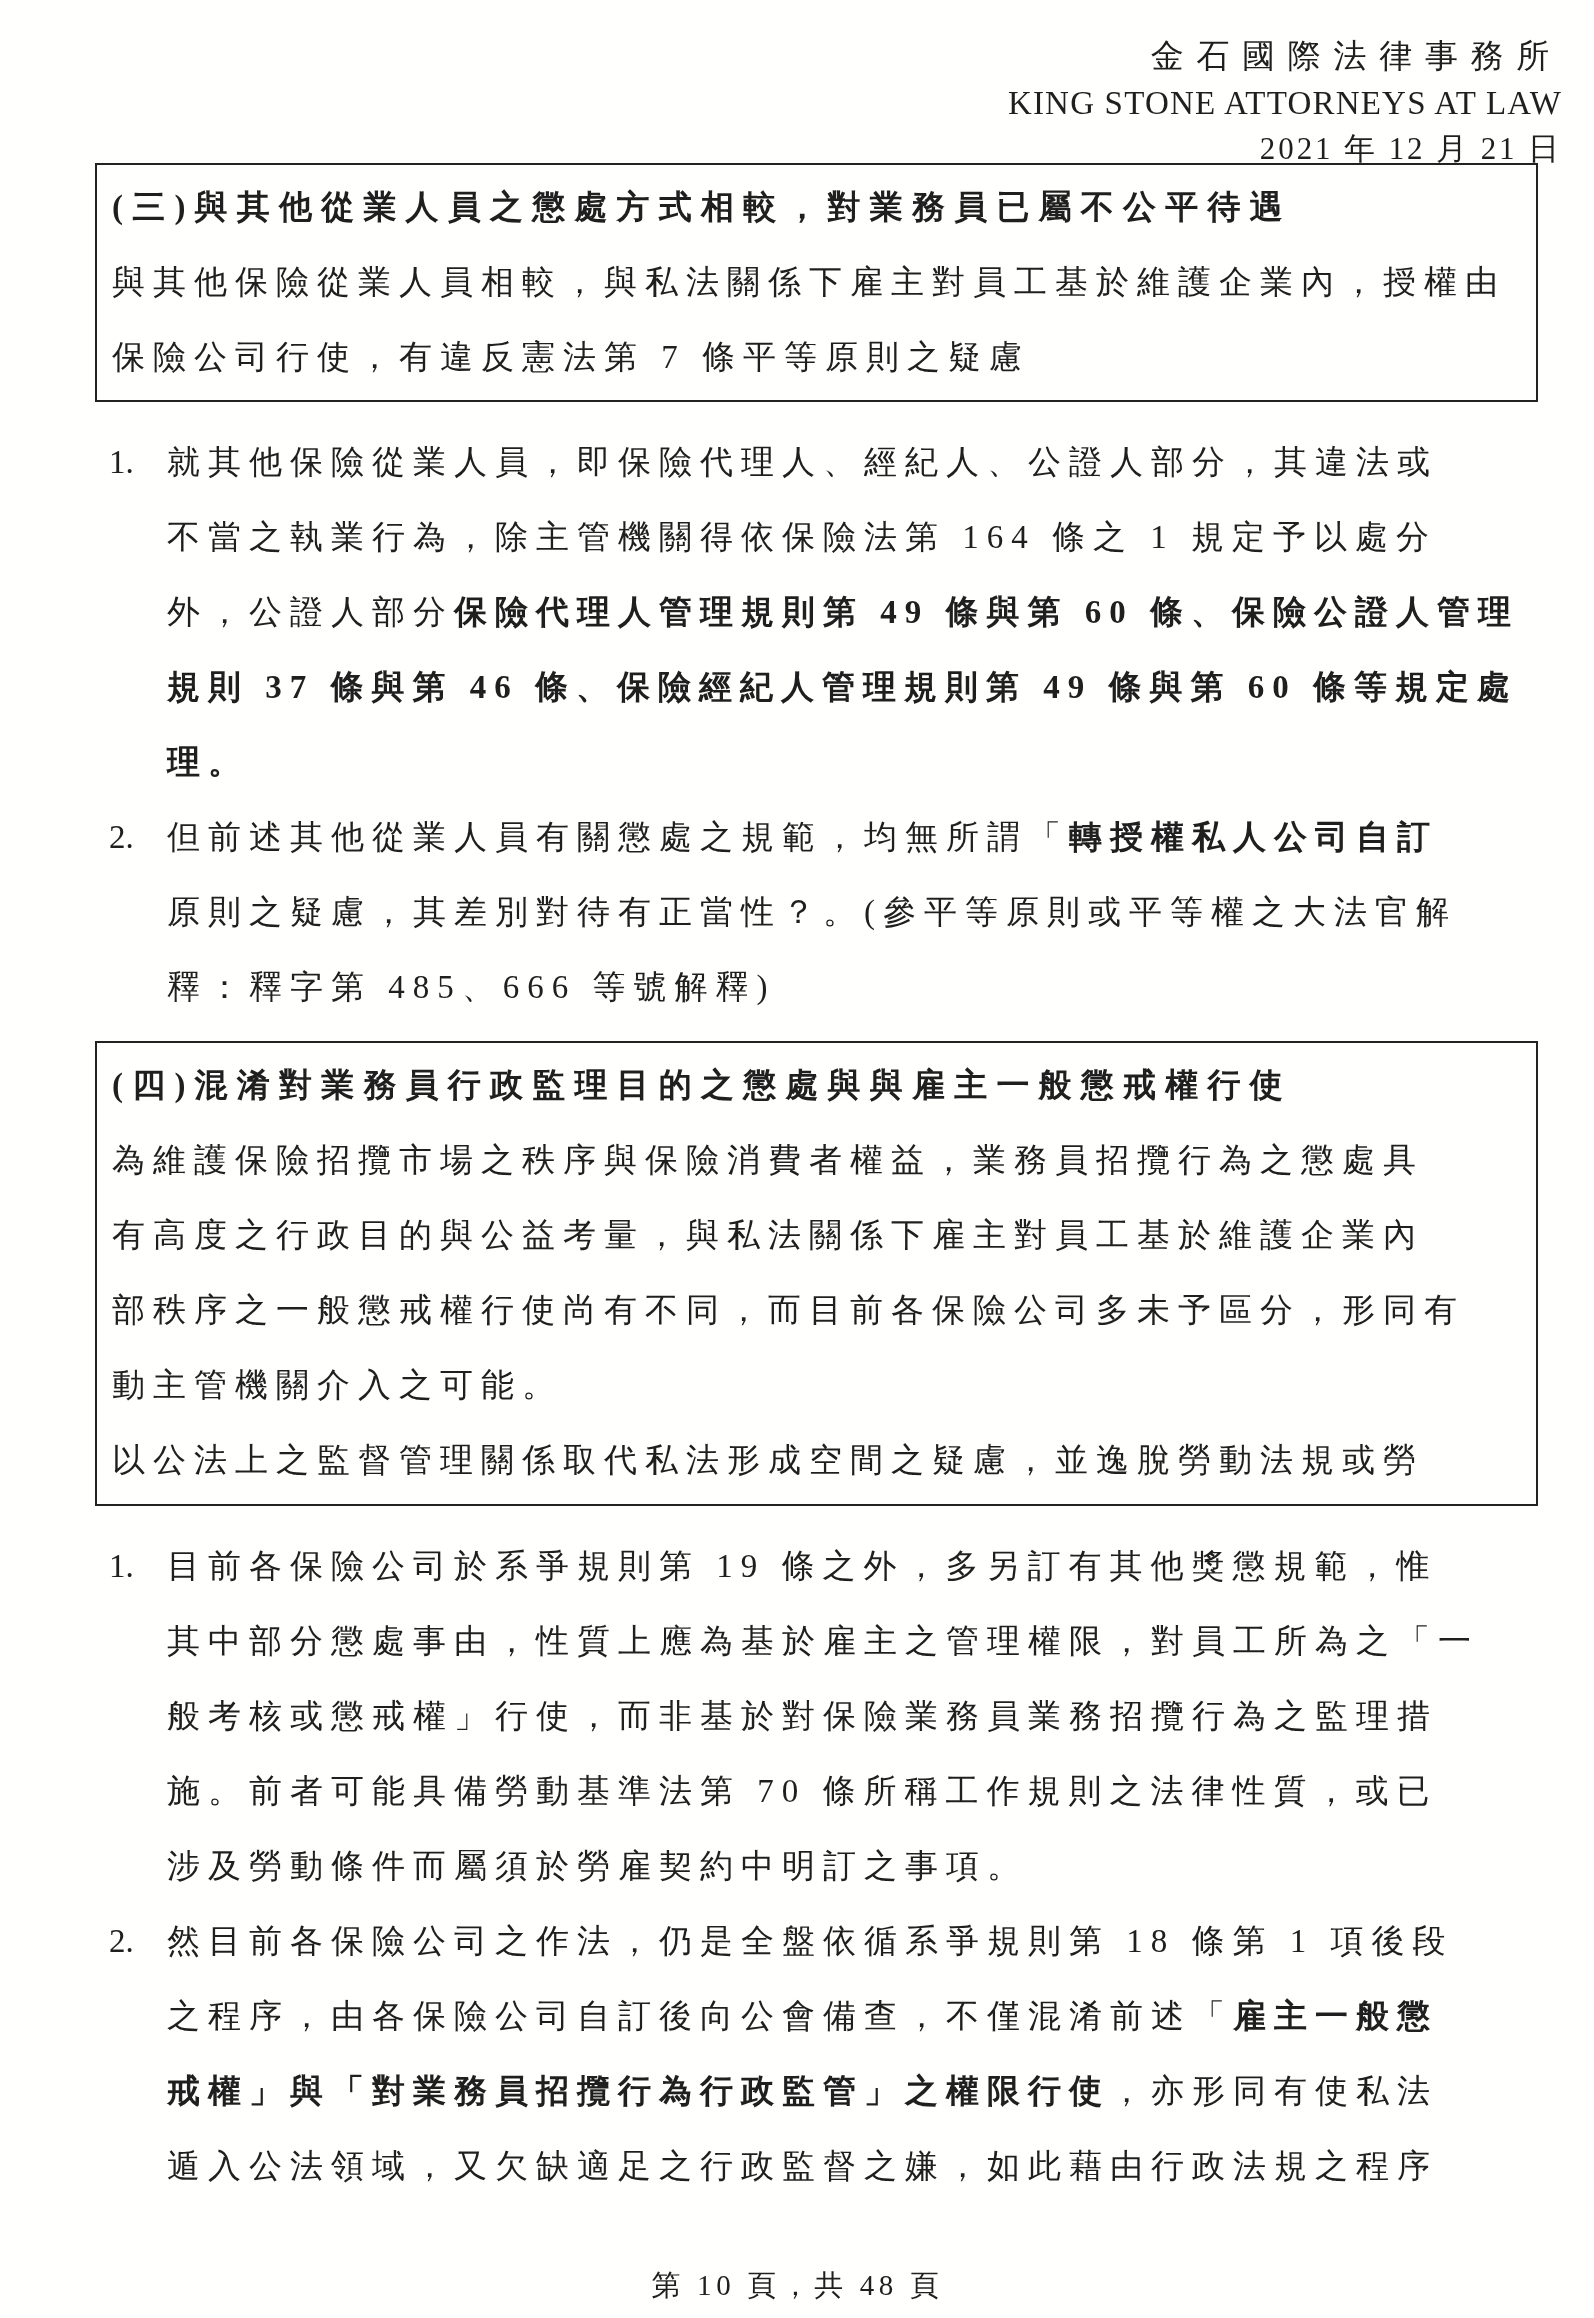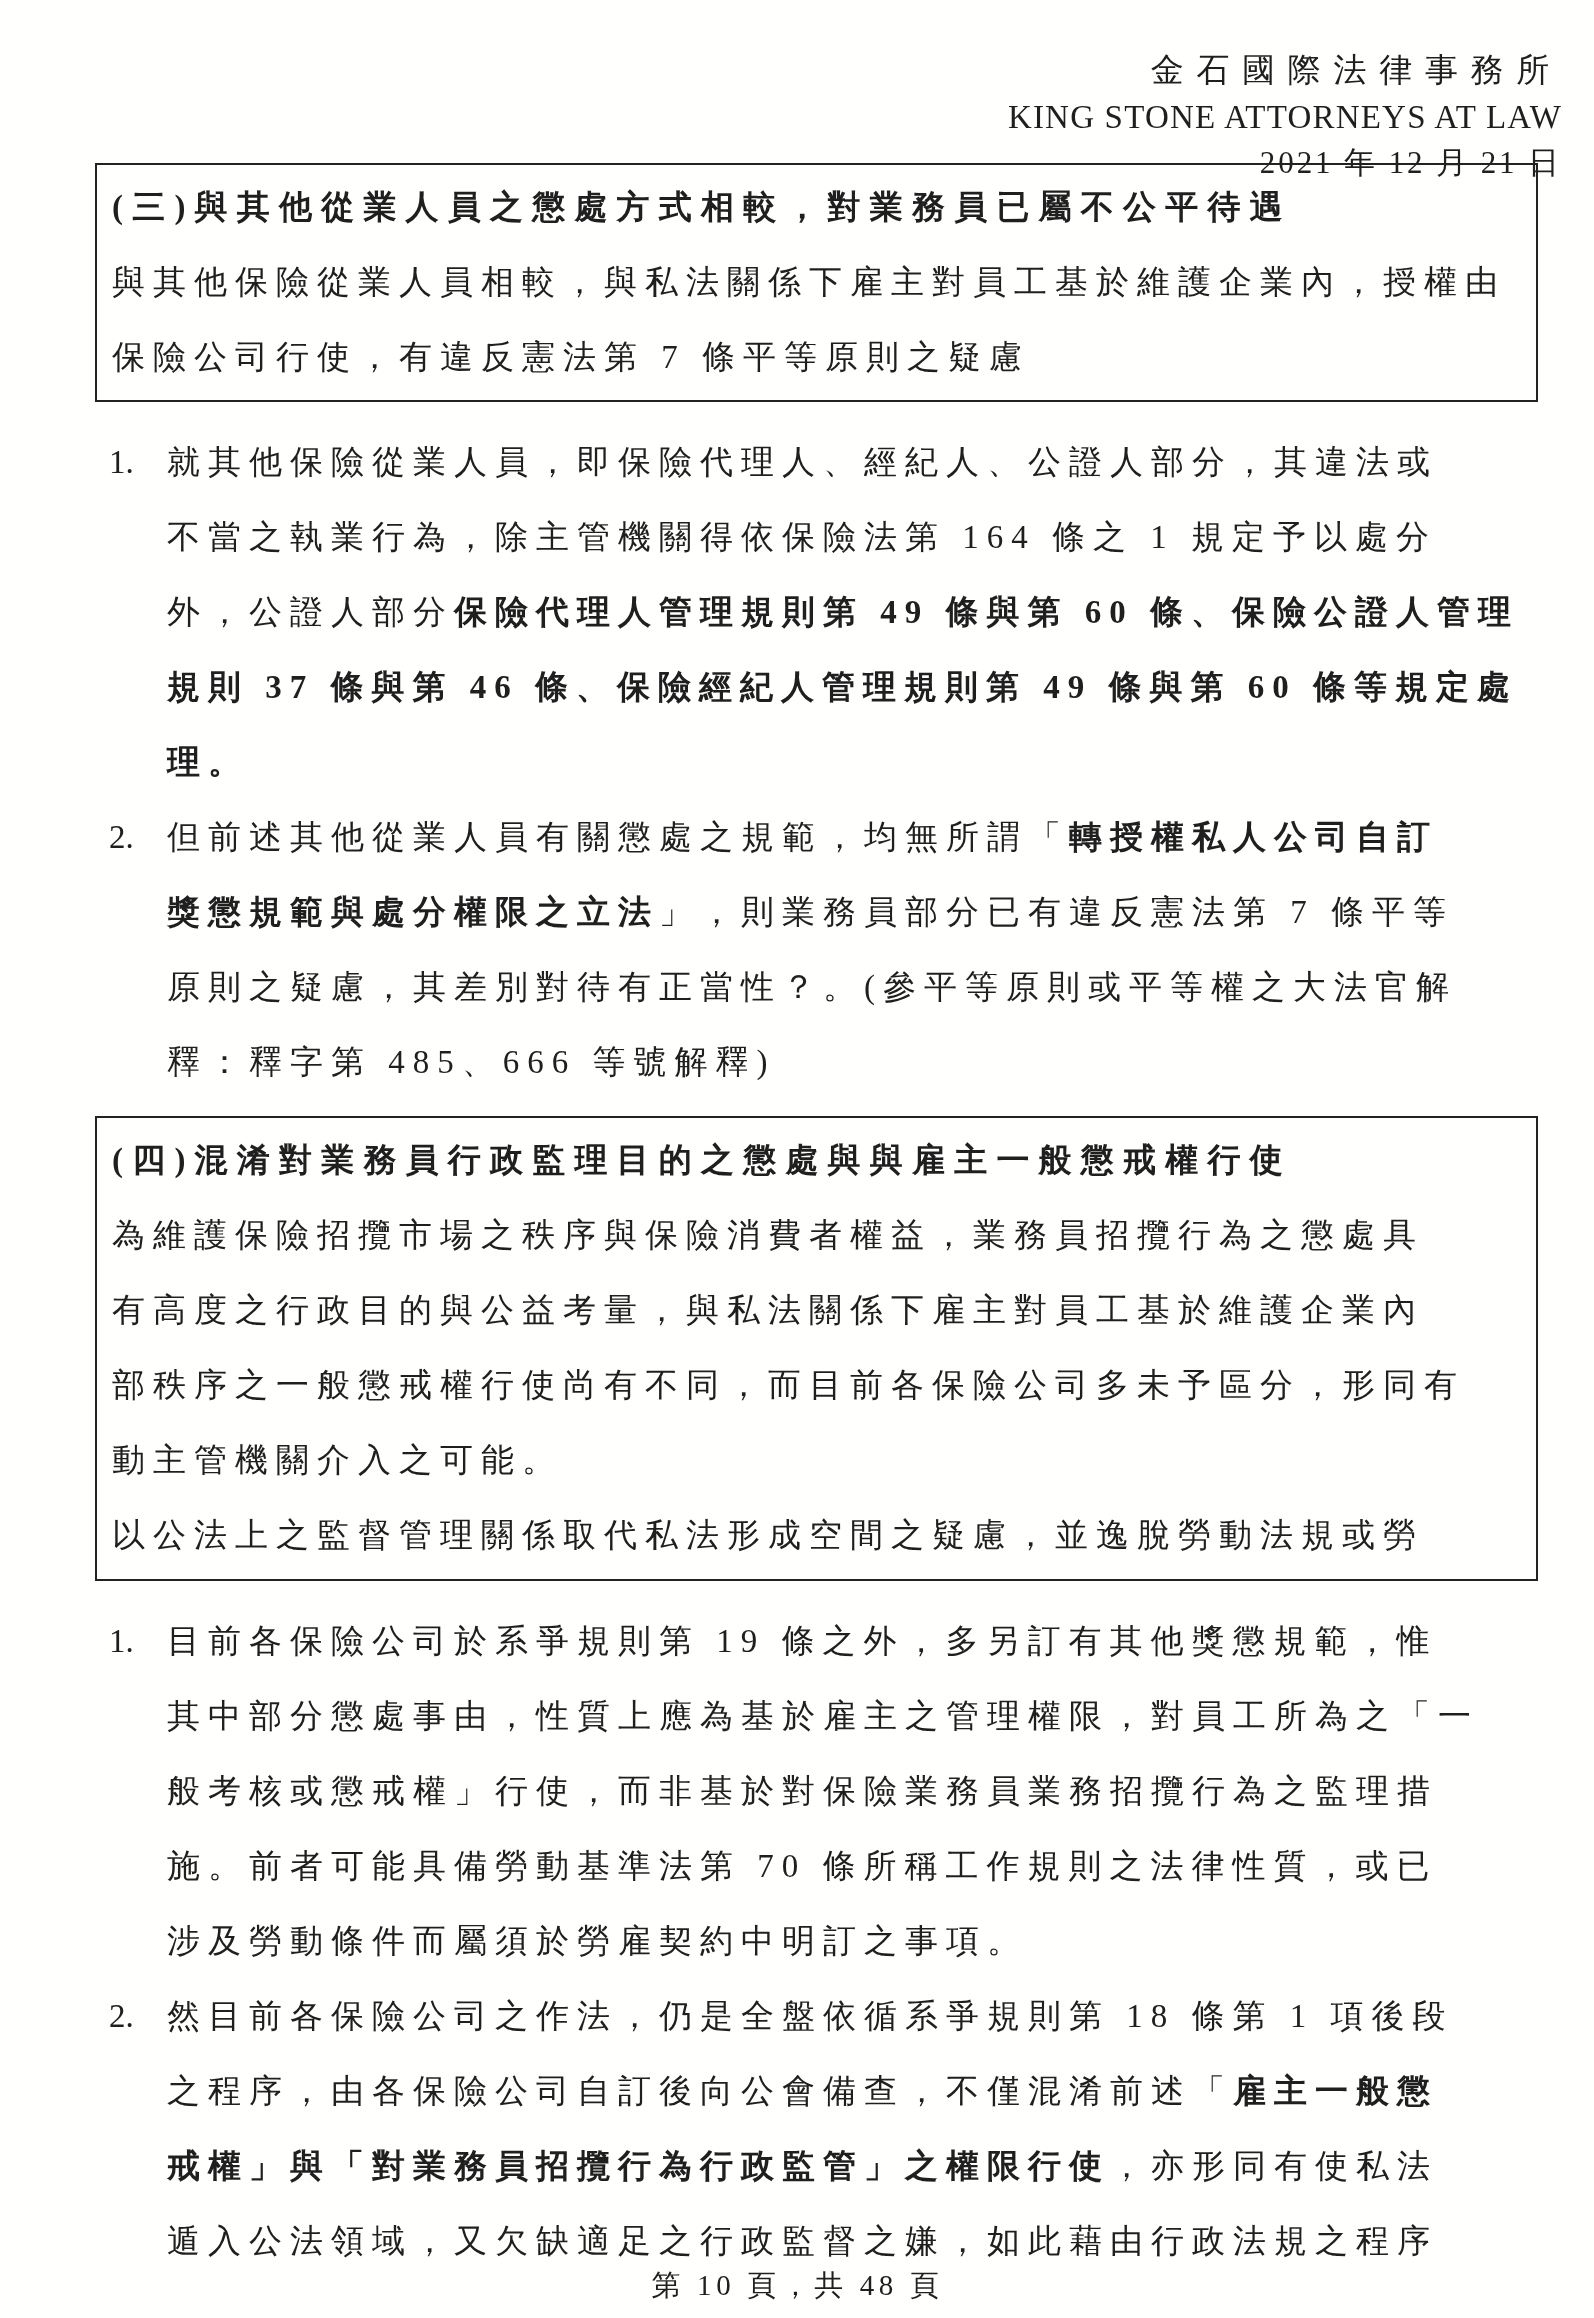--- a/index.html
+++ b/index.html
@@ -12,21 +12,21 @@
     width: 1595px;
     height: 2319px;
     margin: 0 auto;
     background: #fffffe;
     color: #1f1f1f;
     font-family: "Liberation Serif", "DejaVu Serif", serif;
     overflow: hidden;
   }
   .header {
     position: absolute;
-    top: 46px;
+    top: 32px;
     right: 33px;
     text-align: right;
   }
   .header .zh {
     font-size: 33px;
     line-height: 48px;
     letter-spacing: 12.7px;
   }
   .header .en {
     font-size: 33px;
@@ -106,21 +106,20 @@
             <div class="line"><span>不當之執業行為，除主管機關得依保險法第 164 條之 1 規定予以處分</span></div>
             <div class="line"><span>外，公證人部分</span><span class="b">保險代理人管理規則第 49 條與第 60 條、保險公證人管理</span></div>
             <div class="line"><span class="b">規則 37 條與第 46 條、保險經紀人管理規則第 49 條與第 60 條等規定處</span></div>
             <div class="line end"><span class="b">理。</span></div>
           </div>
         </div>
         <div class="item">
           <div class="num">2.</div>
           <div class="ibody">
             <div class="line"><span>但前述其他從業人員有關懲處之規範，均無所謂「</span><span class="b">轉授權私人公司自訂</span></div>
-            <div class="line"><span class="b">獎懲規範與處分權限之立法</span><span>」，則業務員部分已有違反憲法第 7 條平等</span></div>
             <div class="line"><span>原則之疑慮，其差別對待有正當性？。(參平等原則或平等權之大法官解</span></div>
             <div class="line end"><span>釋：釋字第 485、666 等號解釋)</span></div>
           </div>
         </div>
       </div>
       <div class="box">
         <div class="line end title"><span class="b">(四)混淆對業務員行政監理目的之懲處與與雇主一般懲戒權行使</span></div>
         <div class="line"><span>為維護保險招攬市場之秩序與保險消費者權益，業務員招攬行為之懲處具</span></div>
         <div class="line"><span>有高度之行政目的與公益考量，與私法關係下雇主對員工基於維護企業內</span></div>
         <div class="line"><span>部秩序之一般懲戒權行使尚有不同，而目前各保險公司多未予區分，形同有</span></div>

